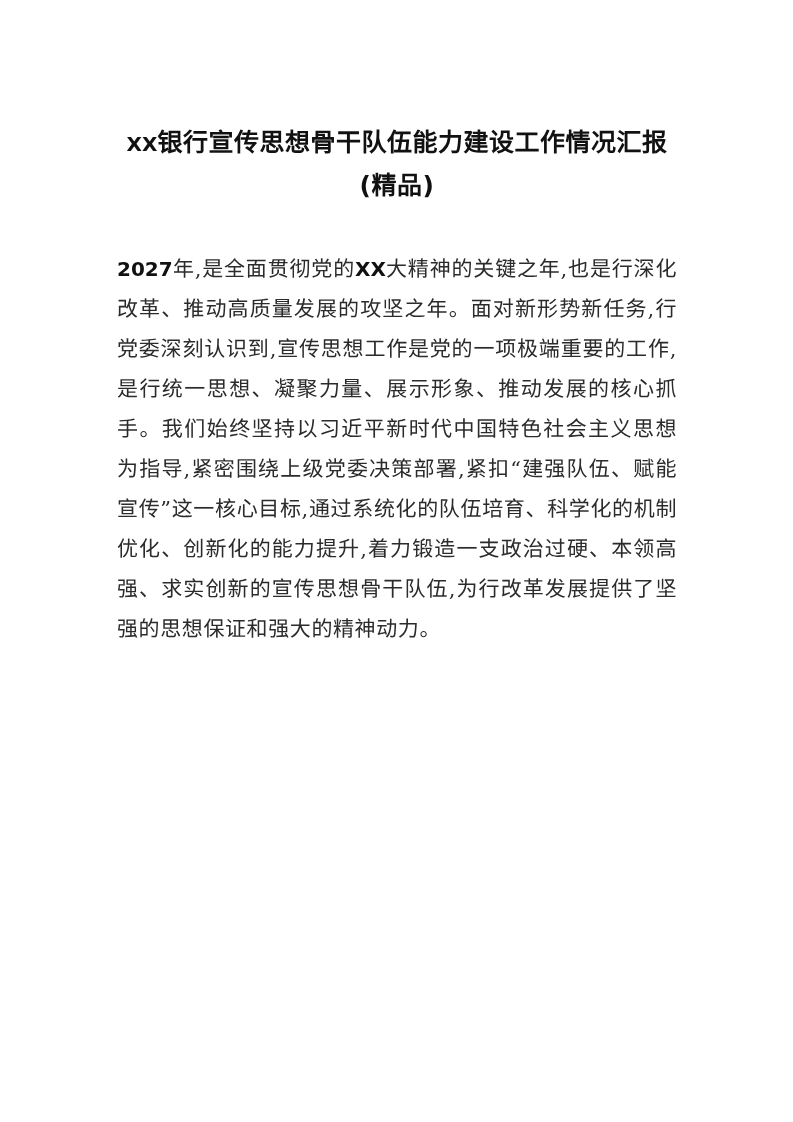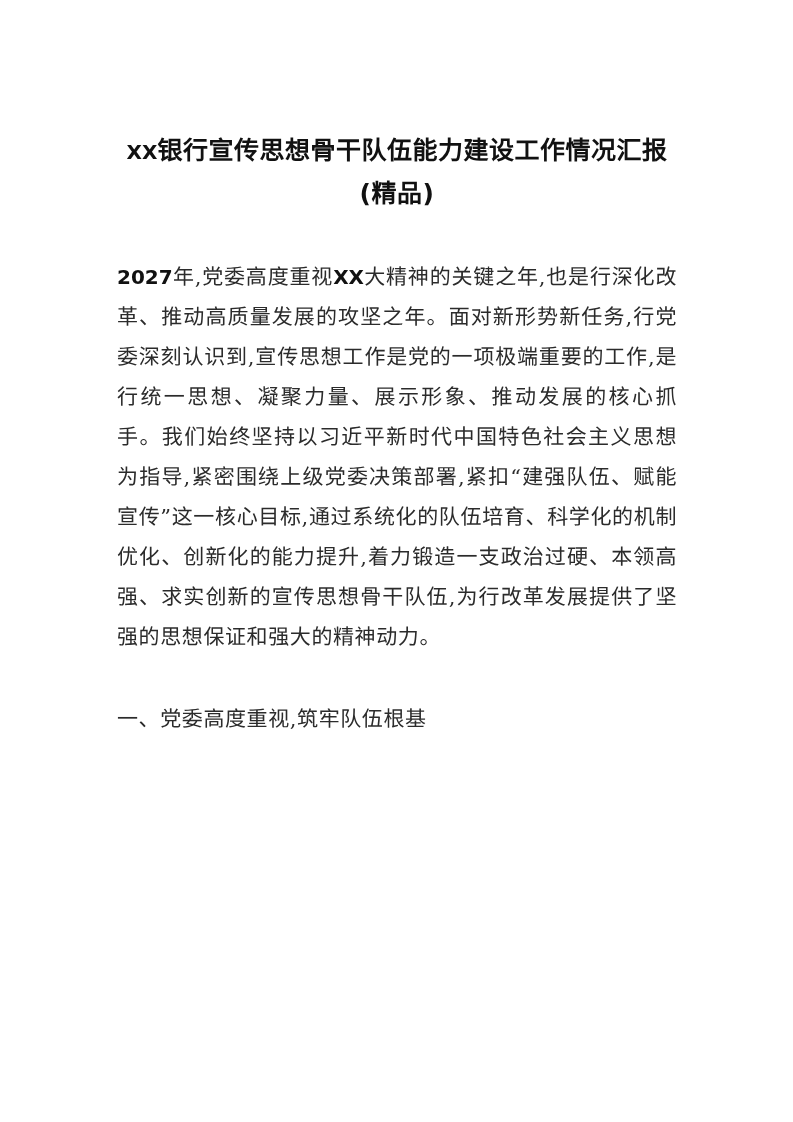--- a/index.html
+++ b/index.html
@@ -12,21 +12,21 @@
   body {
     font-family: "DejaVu Serif", "Liberation Serif", serif;
     color: #000000;
     -webkit-font-smoothing: antialiased;
   }
 
   .page {
     position: relative;
     width: 793px;
     height: 992px;
-    margin: 8px auto;
+    margin: 0 auto;
     background: #ffffff;
     overflow: hidden;
     box-sizing: border-box;
   }
 
   .content {
     position: absolute;
     left: 117px;
     top: 0;
     width: 560px;
@@ -80,18 +80,17 @@
 </head>
 <body>
 
 <div class="page">
   <div class="content">
 
     <h1 class="doc-title"><span class="lat">XX</span><span>银行宣传思想骨干队伍能力建设工作情况汇报(精品)</span></h1>
 
 
 
-    <p class="para lead"><span class="lat">2027</span><span>年,党委高度重视</span><span class="lat">XX</span><span>大精神的关键之年,也是行深化改革、推动高质量发展的攻坚之年。面对新形势新任务,行党委深刻认识到,宣传思想工作是党的一项极端重要的工作,是行统一思想、凝聚力量、展示形象、推动发展的核心抓手。我们始终坚持以习近平新时代中国特色社会主义思想为指导,紧密围绕上级党委决策部署,紧扣“建强队伍、赋能宣传”这一核心目标,通过系统化的队伍培育、科学化的机制优化、创新化的能力提升,着力锻造一支政治过硬、本领高强、求实创新的宣传思想骨干队伍,为行改革发展提供了坚强的思想保证和强大的精神动力。</span></p>
+    <p class="para lead"><span class="lat">2027</span><span>年,是全面贯彻党的</span><span class="lat">XX</span><span>大精神的关键之年,也是行深化改革、推动高质量发展的攻坚之年。面对新形势新任务,行党委深刻认识到,宣传思想工作是党的一项极端重要的工作,是行统一思想、凝聚力量、展示形象、推动发展的核心抓手。我们始终坚持以习近平新时代中国特色社会主义思想为指导,紧密围绕上级党委决策部署,紧扣“建强队伍、赋能宣传”这一核心目标,通过系统化的队伍培育、科学化的机制优化、创新化的能力提升,着力锻造一支政治过硬、本领高强、求实创新的宣传思想骨干队伍,为行改革发展提供了坚强的思想保证和强大的精神动力。</span></p>
 
-    <p class="para section-heading">一、党委高度重视,筑牢队伍根基</p>
 
   </div>
 </div>
 
 </body></html>

